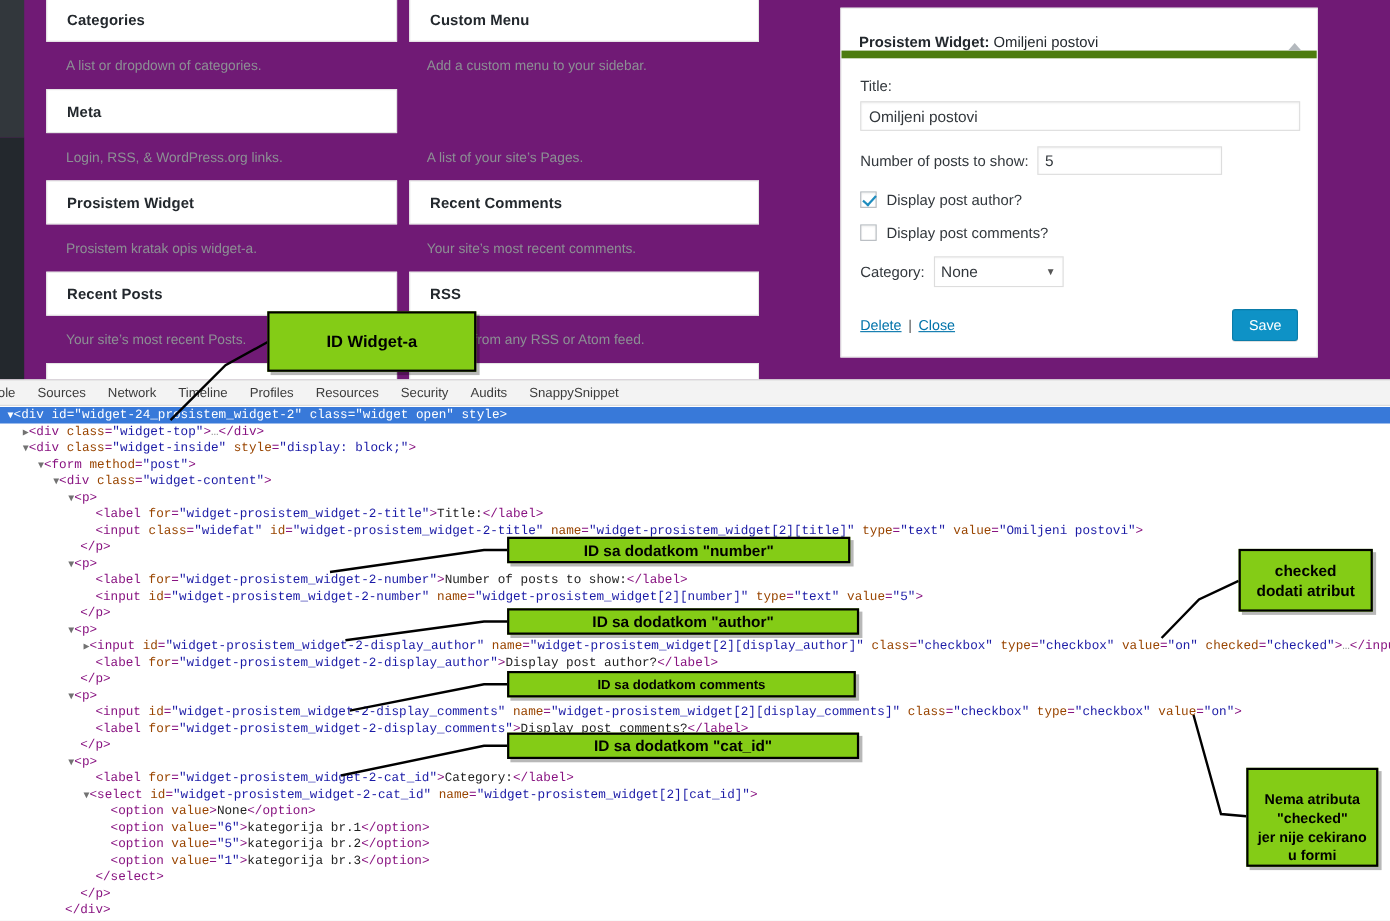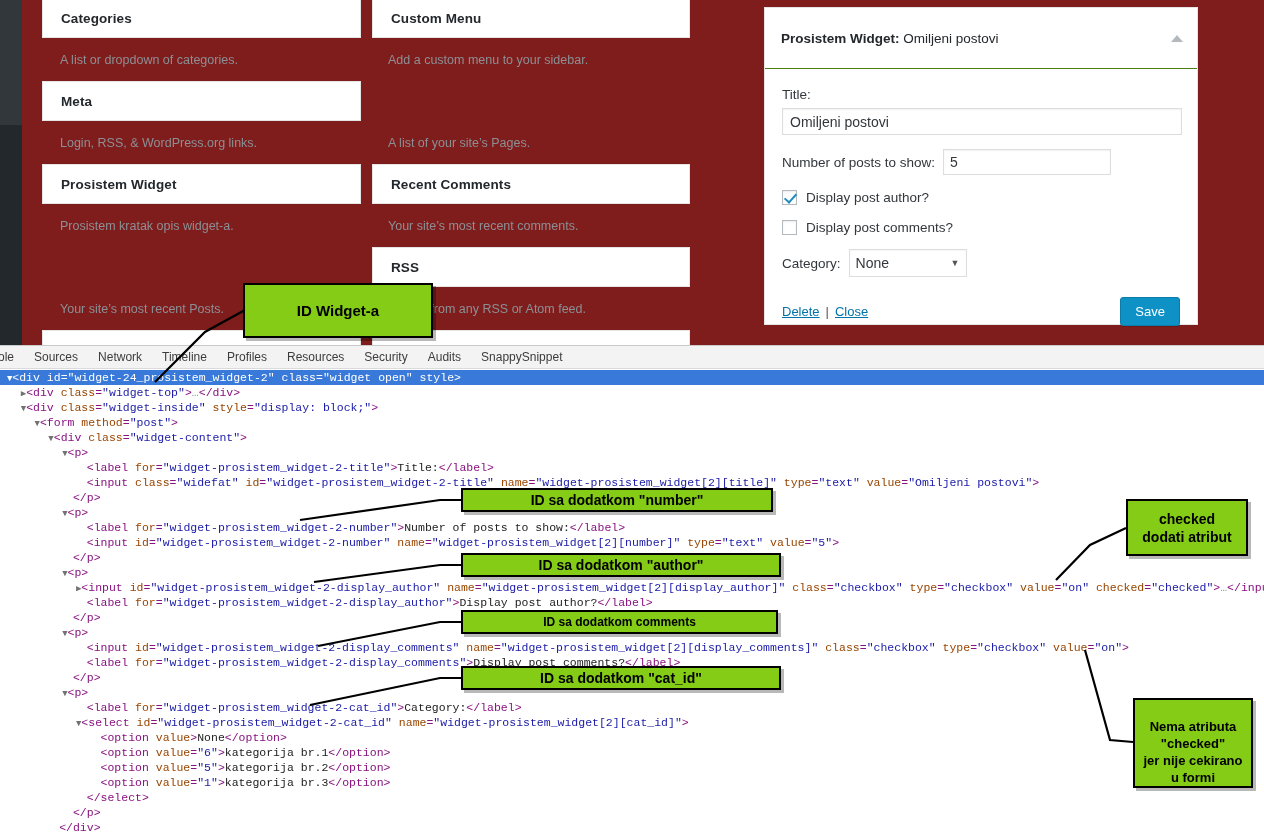--- a/index.html
+++ b/index.html
@@ -5,21 +5,21 @@
   * { box-sizing: border-box; margin: 0; padding: 0; }
   html, body {
     width: 1264px; height: 837px;
     background: #f1f1f1;
     font-family: "Liberation Sans", sans-serif;
     overflow: hidden;
   }
   #root { position: relative; width: 1264px; height: 837px; }
 
   
-  .wp-area { position: absolute; left: 0; top: 0; width: 1264px; height: 345px; background: #7f1d1d; overflow: hidden; }
+  .wp-area { position: absolute; left: 0; top: 0; width: 1264px; height: 345px; background: #701a75; overflow: hidden; }
   .adminmenu-top { position: absolute; left: 0; top: 0; width: 22px; height: 125px; background: #32373c; }
   .adminmenu-bot { position: absolute; left: 0; top: 125px; width: 22px; height: 220px; background: #23282d; }
 
   .widget-card {
     position: absolute;
     background: #fff;
     border: 1px solid #e5e5e5;
     height: 40px;
     display: flex;
     align-items: center;
@@ -33,22 +33,22 @@
     font-size: 12.5px;
     color: #8c8f94;
   }
 
   
   .wsettings {
     position: absolute; left: 764px; top: 7px; width: 434px; height: 318px;
     background: #fff; border: 1px solid #e5e5e5;
   }
   .ws-head {
-    height: 61px; border-bottom: 1px solid #4d7c0f;
-    display: flex; align-items: center; padding: 0 14px 0 16px;
+    height: 45px; border-bottom: 7px solid #4d7c0f;
+    display: flex; align-items: flex-end; padding: 0 14px 0 16px;
     background: #fff;
   }
   .ws-head .ws-h-title { font-size: 13.5px; color: #23282d; }
   .ws-head .ws-h-title b { font-weight: bold; }
   .ws-head .ws-h-title span.nm { font-weight: normal; }
   .ws-collapse {
     margin-left: auto; width: 0; height: 0;
     border-left: 6px solid transparent; border-right: 6px solid transparent;
     border-bottom: 7px solid #b4b9be; cursor: pointer;
   }
@@ -165,20 +165,23 @@
     <div class="widget-card" style="left:42px;top:81px;width:319px;">
       <span class="wc-title">Meta</span>
     </div>
     <div class="widget-desc" style="left:60px;top:136px;">Login, RSS, &amp; WordPress.org links.</div>
 
     <div class="widget-card" style="left:42px;top:164px;width:319px;">
       <span class="wc-title">Prosistem Widget</span>
     </div>
     <div class="widget-desc" style="left:60px;top:219px;">Prosistem kratak opis widget-a.</div>
 
+    <div class="widget-card" style="left:42px;top:247px;width:319px;">
+      <span class="wc-title">Recent Posts</span>
+    </div>
     <div class="widget-desc" style="left:60px;top:302px;">Your site’s most recent Posts.</div>
     <div class="widget-card" style="left:42px;top:330px;width:319px;height:20px;"></div>
 
     <div class="widget-card" style="left:372px;top:-2px;width:318px;">
       <span class="wc-title">Custom Menu</span>
     </div>
     <div class="widget-desc" style="left:388px;top:53px;">Add a custom menu to your sidebar.</div>
 
     <div class="widget-desc" style="left:388px;top:136px;">A list of your site’s Pages.</div>
 

